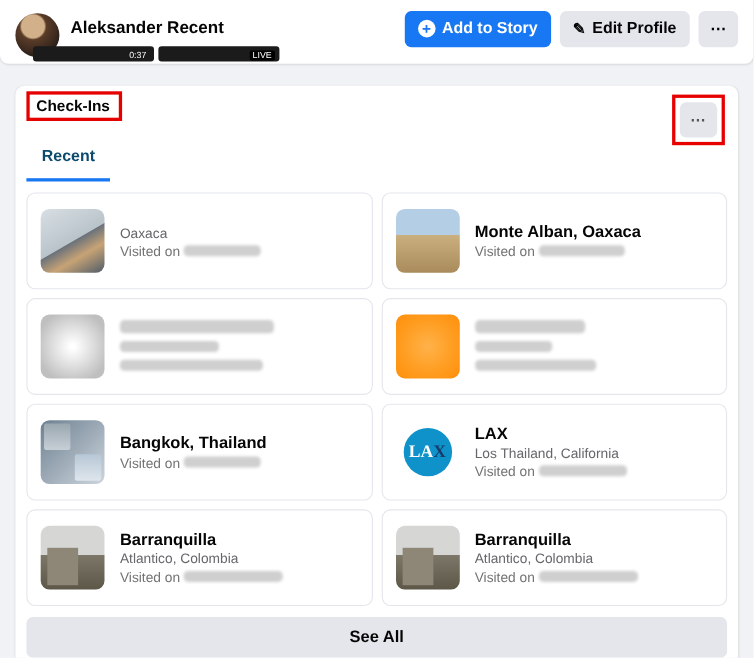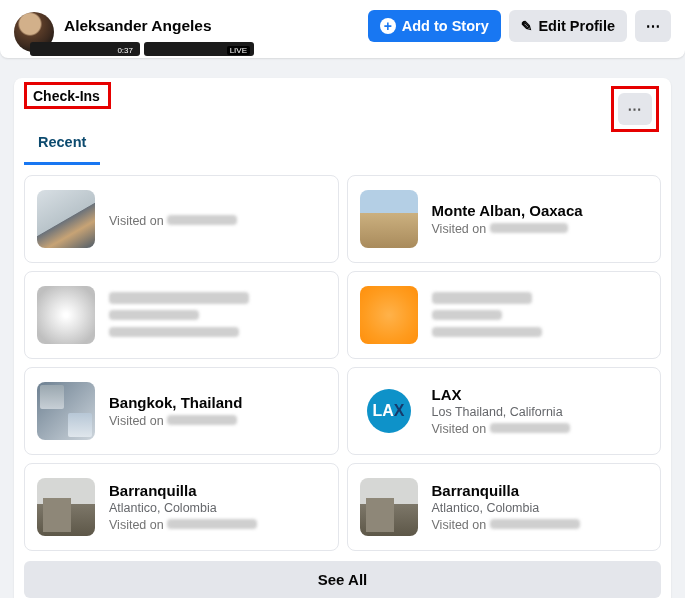--- a/index.html
+++ b/index.html
@@ -151,20 +151,21 @@
   .bkk::after  { bottom:3px;right:3px;width:24px;height:24px; background:linear-gradient(#b7c7d6,#dfe6ec);}
   .lax {
     background:#fff;
     display:flex; align-items:center; justify-content:center;
   }
   .lax-circle {
     width:44px;height:44px;border-radius:50%;
     background:#0e92c9;color:#fff;font-weight:800;font-size:16px;
     display:flex;align-items:center;justify-content:center;
     position:relative;
+    font-family:Liberation Serif, serif;
   }
   .lax-circle span.x { color:#163a6b; }
   .bq { background: linear-gradient(#d6d7d5 45%, #7d7769 45%, #5d5748 100%); position:relative; }
   .bq::before { content:''; position:absolute; left:6px; top:20px; width:28px; height:34px; background:#8e8778; }
   .blurthumb {
     background: radial-gradient(circle,#fff 5%,#e2e2e2 40%,#bfbfbf 80%);
     filter: blur(0.5px);
   }
   .orangethumb {
     background: radial-gradient(circle,#ffb24a 0%,#ff9c1f 60%,#ff8f0b 100%);
@@ -189,21 +190,21 @@
     font-size:15px;
     color:#050505;
     cursor:pointer;
   }
 </style>
 </head>
 <body>
 
 <div class="topbar" style="position:relative;">
   <div class="avatar"></div>
-  <div class="profile-name">Aleksander Angeles</div>
+  <div class="profile-name">Aleksander Recent</div>
   <div class="btnrow">
     <button class="btn btn-primary">
       <span class="plus-circle">+</span>
       <span>Add to Story</span>
     </button>
     <button class="btn btn-secondary">
       <span class="pencil">✎</span>
       <span>Edit Profile</span>
     </button>
     <button class="btn btn-icon">
@@ -228,20 +229,21 @@
 
   <div class="tabs">
     <span class="tab">Recent</span>
   </div>
 
   <div class="grid">
 
     <div class="card">
       <div class="thumbimg pe"></div>
       <div class="cbody">
+        <div class="csub">Oaxaca</div>
         <div class="cmeta">
           <span>Visited on </span><span class="blurtxt" style="width:70px;"></span>
         </div>
       </div>
     </div>
 
     <div class="card">
       <div class="thumbimg ma"></div>
       <div class="cbody">
         <div class="ctitle">Monte Alban, Oaxaca</div>

